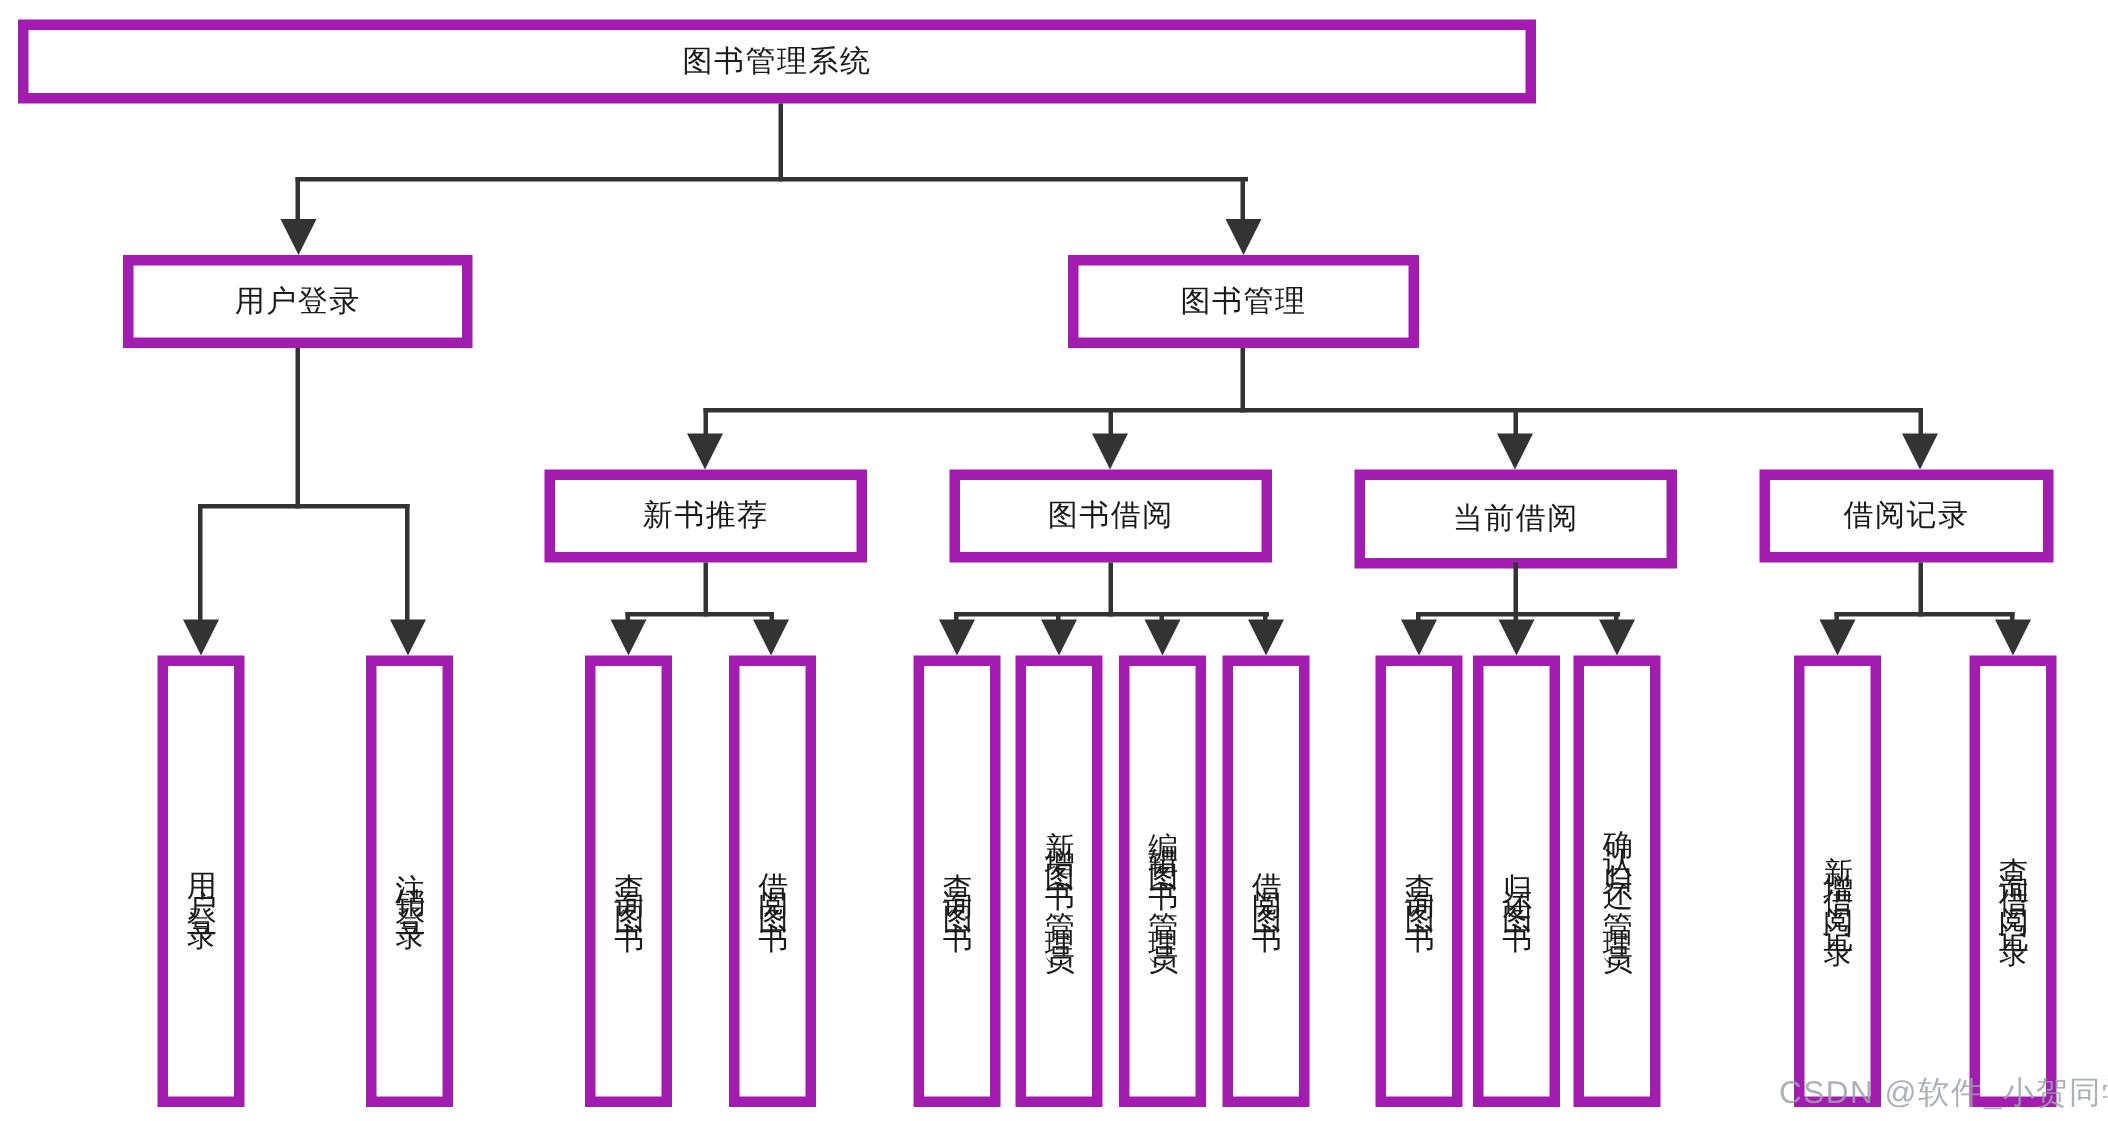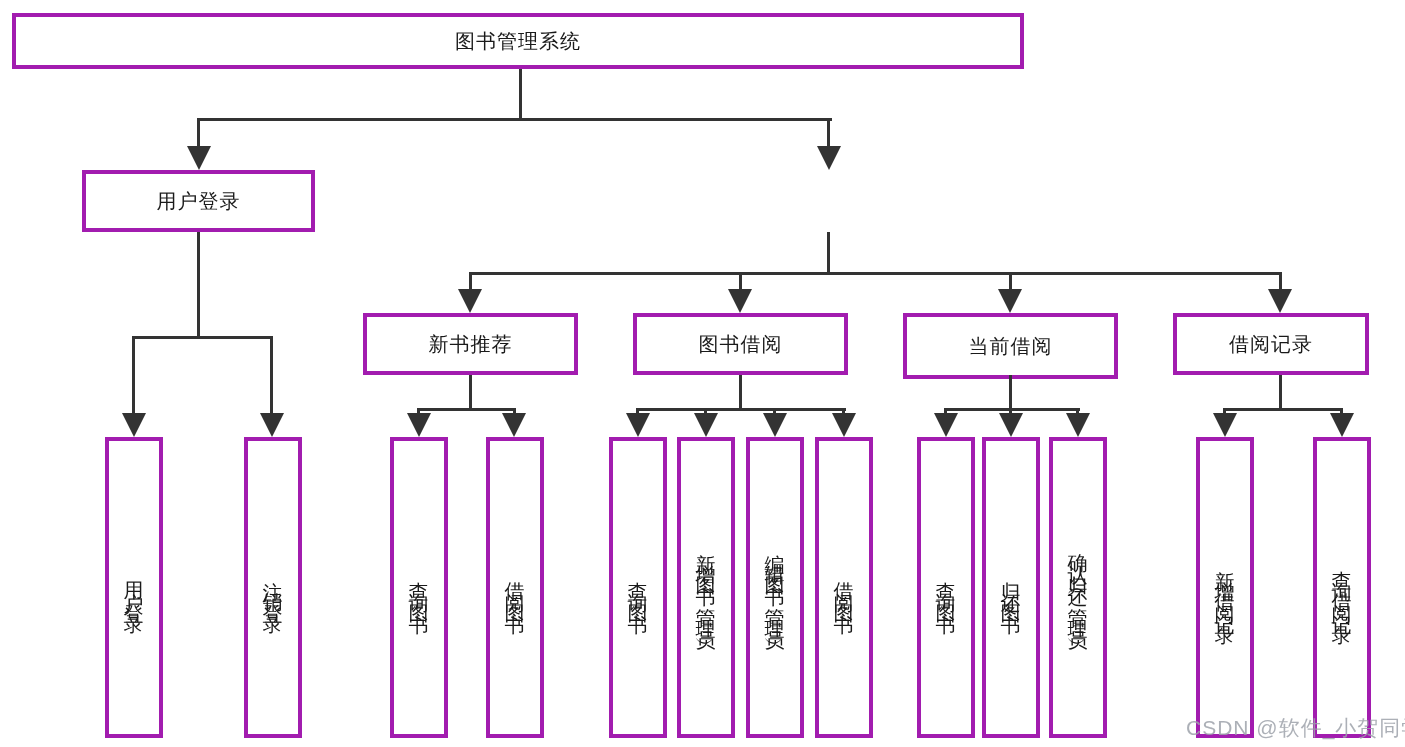--- a/index.html
+++ b/index.html
@@ -2,21 +2,21 @@
 <html><head>
 <meta charset="utf-8">
 <style>
   html,body{margin:0;padding:0;background:#fff;}
   .canvas{
     position:relative;width:1405px;height:747px;background:#ffffff;
     font-family:"Liberation Sans","DejaVu Sans",sans-serif;overflow:hidden;
   }
   .box{
     position:absolute;box-sizing:border-box;
-    border:4px solid #a21caf;background:#ffffff;
+    border:7px solid #a21caf;background:#ffffff;
     display:flex;align-items:center;justify-content:center;
     color:#1a1a1a;
   }
   .label{font-size:20px;letter-spacing:1px;line-height:1;white-space:nowrap;}
   .leaf .label{
     writing-mode:vertical-rl;letter-spacing:11px;line-height:1;
     font-size:20px;white-space:nowrap;
   }
   .vline,.hline{position:absolute;background:#333333;}
   .arrow{
@@ -40,20 +40,23 @@
 
   <div class="vline" style="left:519px;top:69px;width:3px;height:52px"></div>
   <div class="hline" style="left:197px;top:118px;width:635px;height:3px"></div>
   <div class="vline" style="left:197px;top:118px;width:3px;height:29px"></div>
   <div class="arrow" style="left:187px;top:146px"></div>
   <div class="vline" style="left:827px;top:118px;width:3px;height:29px"></div>
   <div class="arrow" style="left:817px;top:146px"></div>
 
   <div class="box" style="left:82px;top:170px;width:233px;height:62px">
     <span class="label">用户登录</span>
+  </div>
+  <div class="box" style="left:712px;top:170px;width:234px;height:62px">
+    <span class="label">图书管理</span>
   </div>
 
   <div class="vline" style="left:197px;top:232px;width:3px;height:107px"></div>
   <div class="hline" style="left:132px;top:336px;width:141px;height:3px"></div>
   <div class="vline" style="left:132px;top:336px;width:3px;height:78px"></div>
   <div class="arrow" style="left:122px;top:413px"></div>
   <div class="vline" style="left:270px;top:336px;width:3px;height:78px"></div>
   <div class="arrow" style="left:260px;top:413px"></div>
 
   <div class="vline" style="left:827px;top:232px;width:3px;height:43px"></div>

